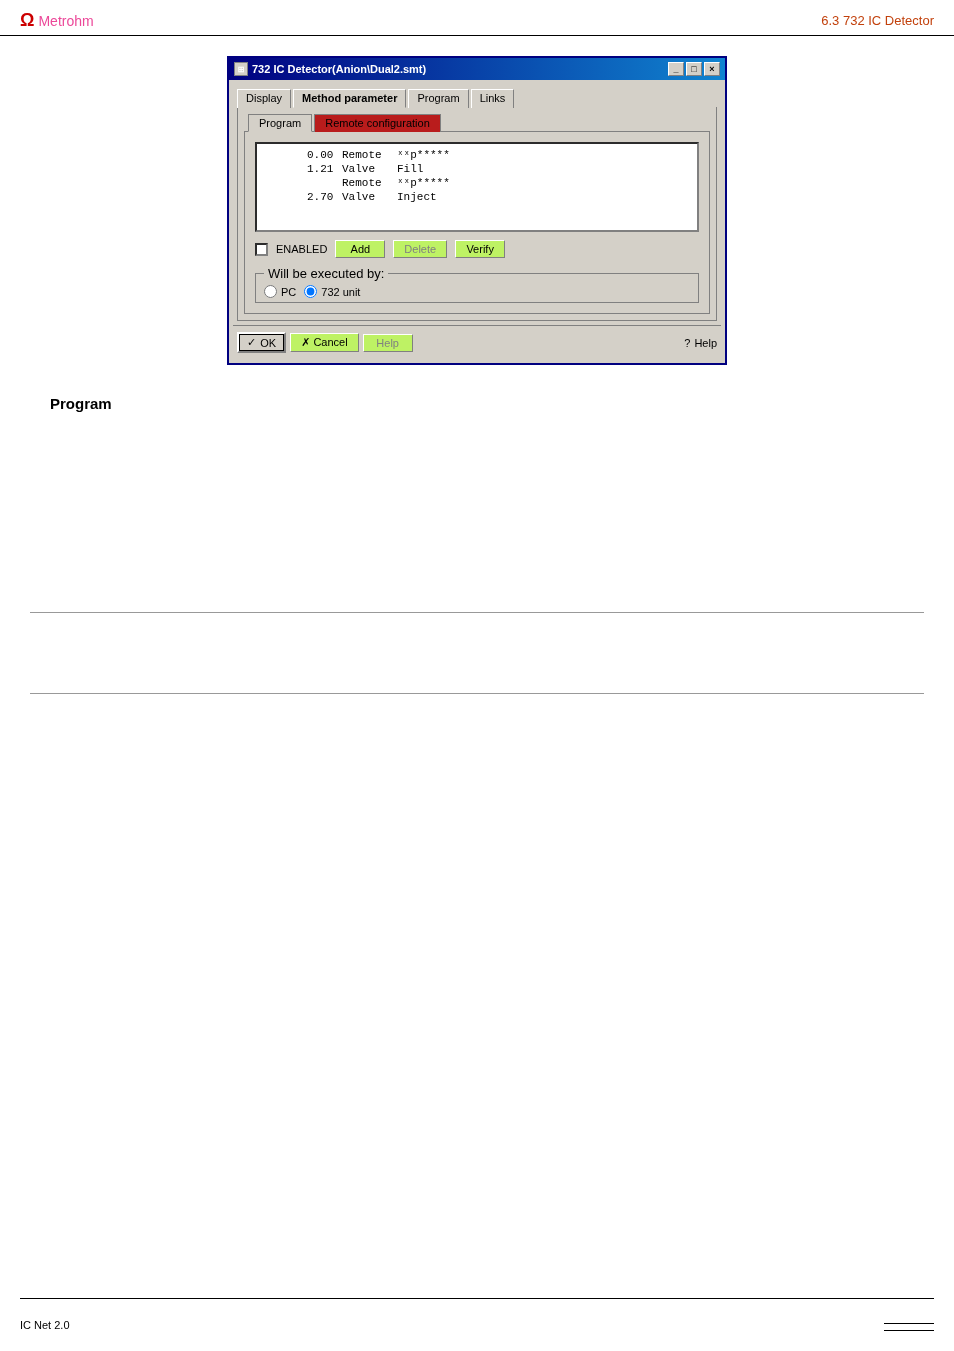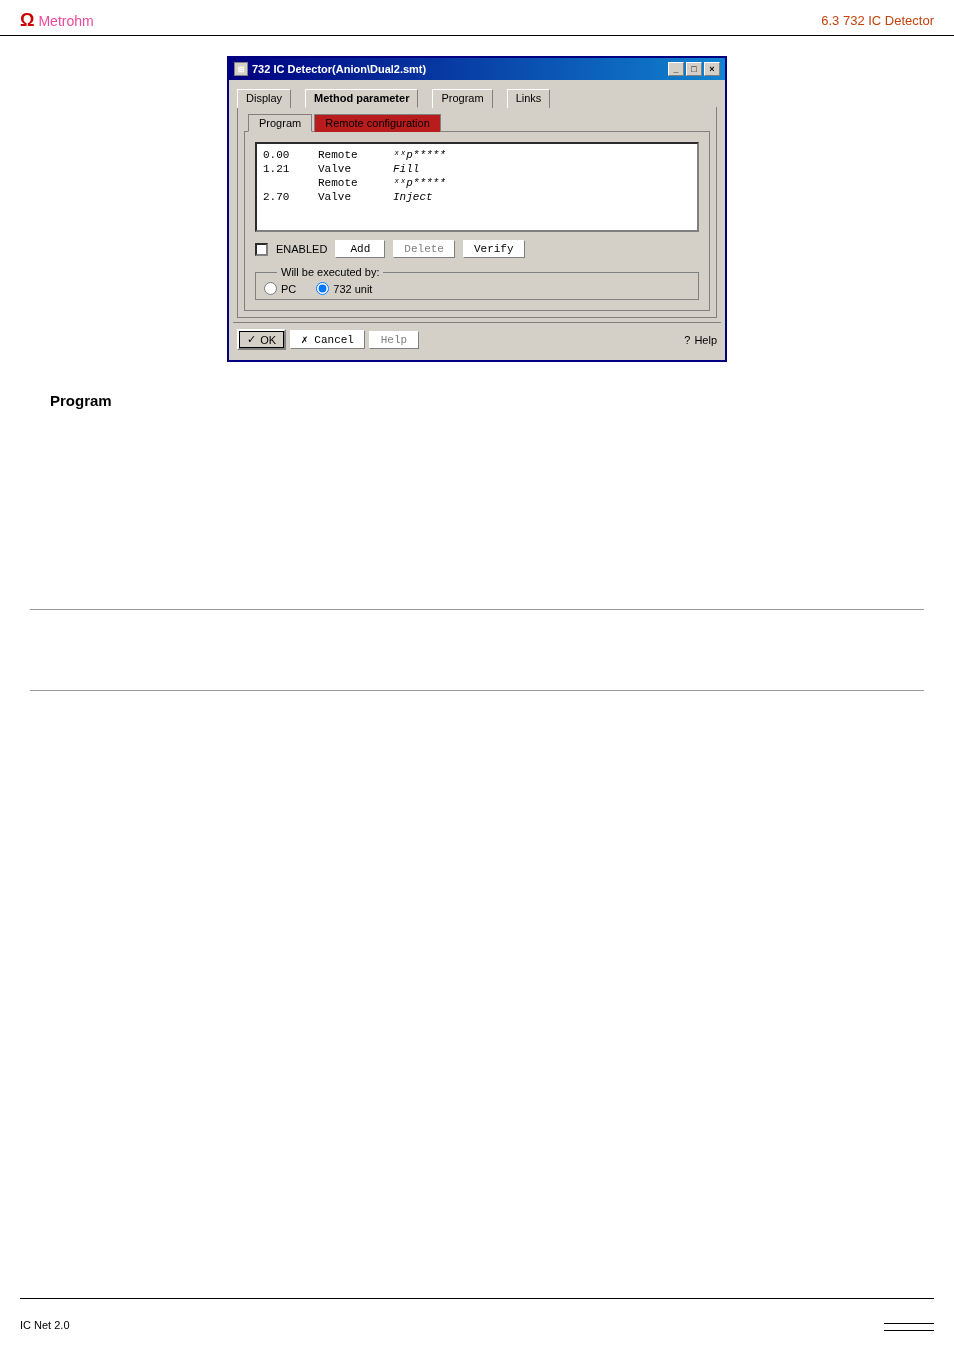--- a/index.html
+++ b/index.html
@@ -114,21 +114,21 @@
       font-weight: bold;
     }
 
     .dialog-body {
       padding: 4px;
     }
 
     
     .tab-bar {
       display: flex;
-      gap: 14px;
+      gap: 2px;
       padding: 4px 4px 0 4px;
       background: #d4d0c8;
     }
 
     .tab-item {
       padding: 2px 8px;
       background: #d4d0c8;
       border: 1px solid;
       border-color: #ffffff #808080 #d4d0c8 #ffffff;
       cursor: pointer;
@@ -151,37 +151,36 @@
     .program-list-area {
       border: 2px inset #808080;
       background: #ffffff;
       margin: 4px;
       padding: 4px;
       min-height: 90px;
     }
 
     .program-row {
       display: flex;
-      gap: 20px;
       padding: 1px 2px;
       font-size: 11px;
       font-family: 'Courier New', monospace;
+      margin-left: 44px;
     }
 
     .program-row .time {
       min-width: 35px;
     }
 
     .program-row .type {
       min-width: 55px;
     }
 
     .program-row .value {
       min-width: 80px;
-      font-style: italic;
     }
 
     
     .controls-area {
       display: flex;
       align-items: center;
       gap: 8px;
       padding: 4px;
     }
 
@@ -191,53 +190,52 @@
       border: 2px inset #808080;
       background: #ffffff;
       display: flex;
       align-items: center;
       justify-content: center;
       cursor: pointer;
     }
 
     
     .win-button {
-      background: #ffffff;
+      background: #bef264;
       border: 1px solid;
       border-color: #ffffff #808080 #808080 #ffffff;
       padding: 2px 10px;
       font-size: 11px;
       cursor: pointer;
-      font-family: Liberation Mono, monospace;
+      font-family: Liberation Sans, sans-serif;
       min-width: 50px;
       text-align: center;
     }
 
     .win-button.disabled {
       color: #808080;
       cursor: default;
     }
 
     
     .execute-group {
       border: 1px solid #808080;
       padding: 4px 8px;
       margin: 4px;
       font-size: 11px;
     }
 
     .execute-group legend {
-      font-size: 11px;
+      font-size: 13px;
       padding: 0 4px;
-      margin-left: 13px;
     }
 
     .radio-group {
       display: flex;
-      gap: 20px;
+      gap: 8px;
       align-items: center;
     }
 
     .radio-label {
       display: flex;
       align-items: center;
       gap: 4px;
       font-size: 11px;
       cursor: pointer;
     }

